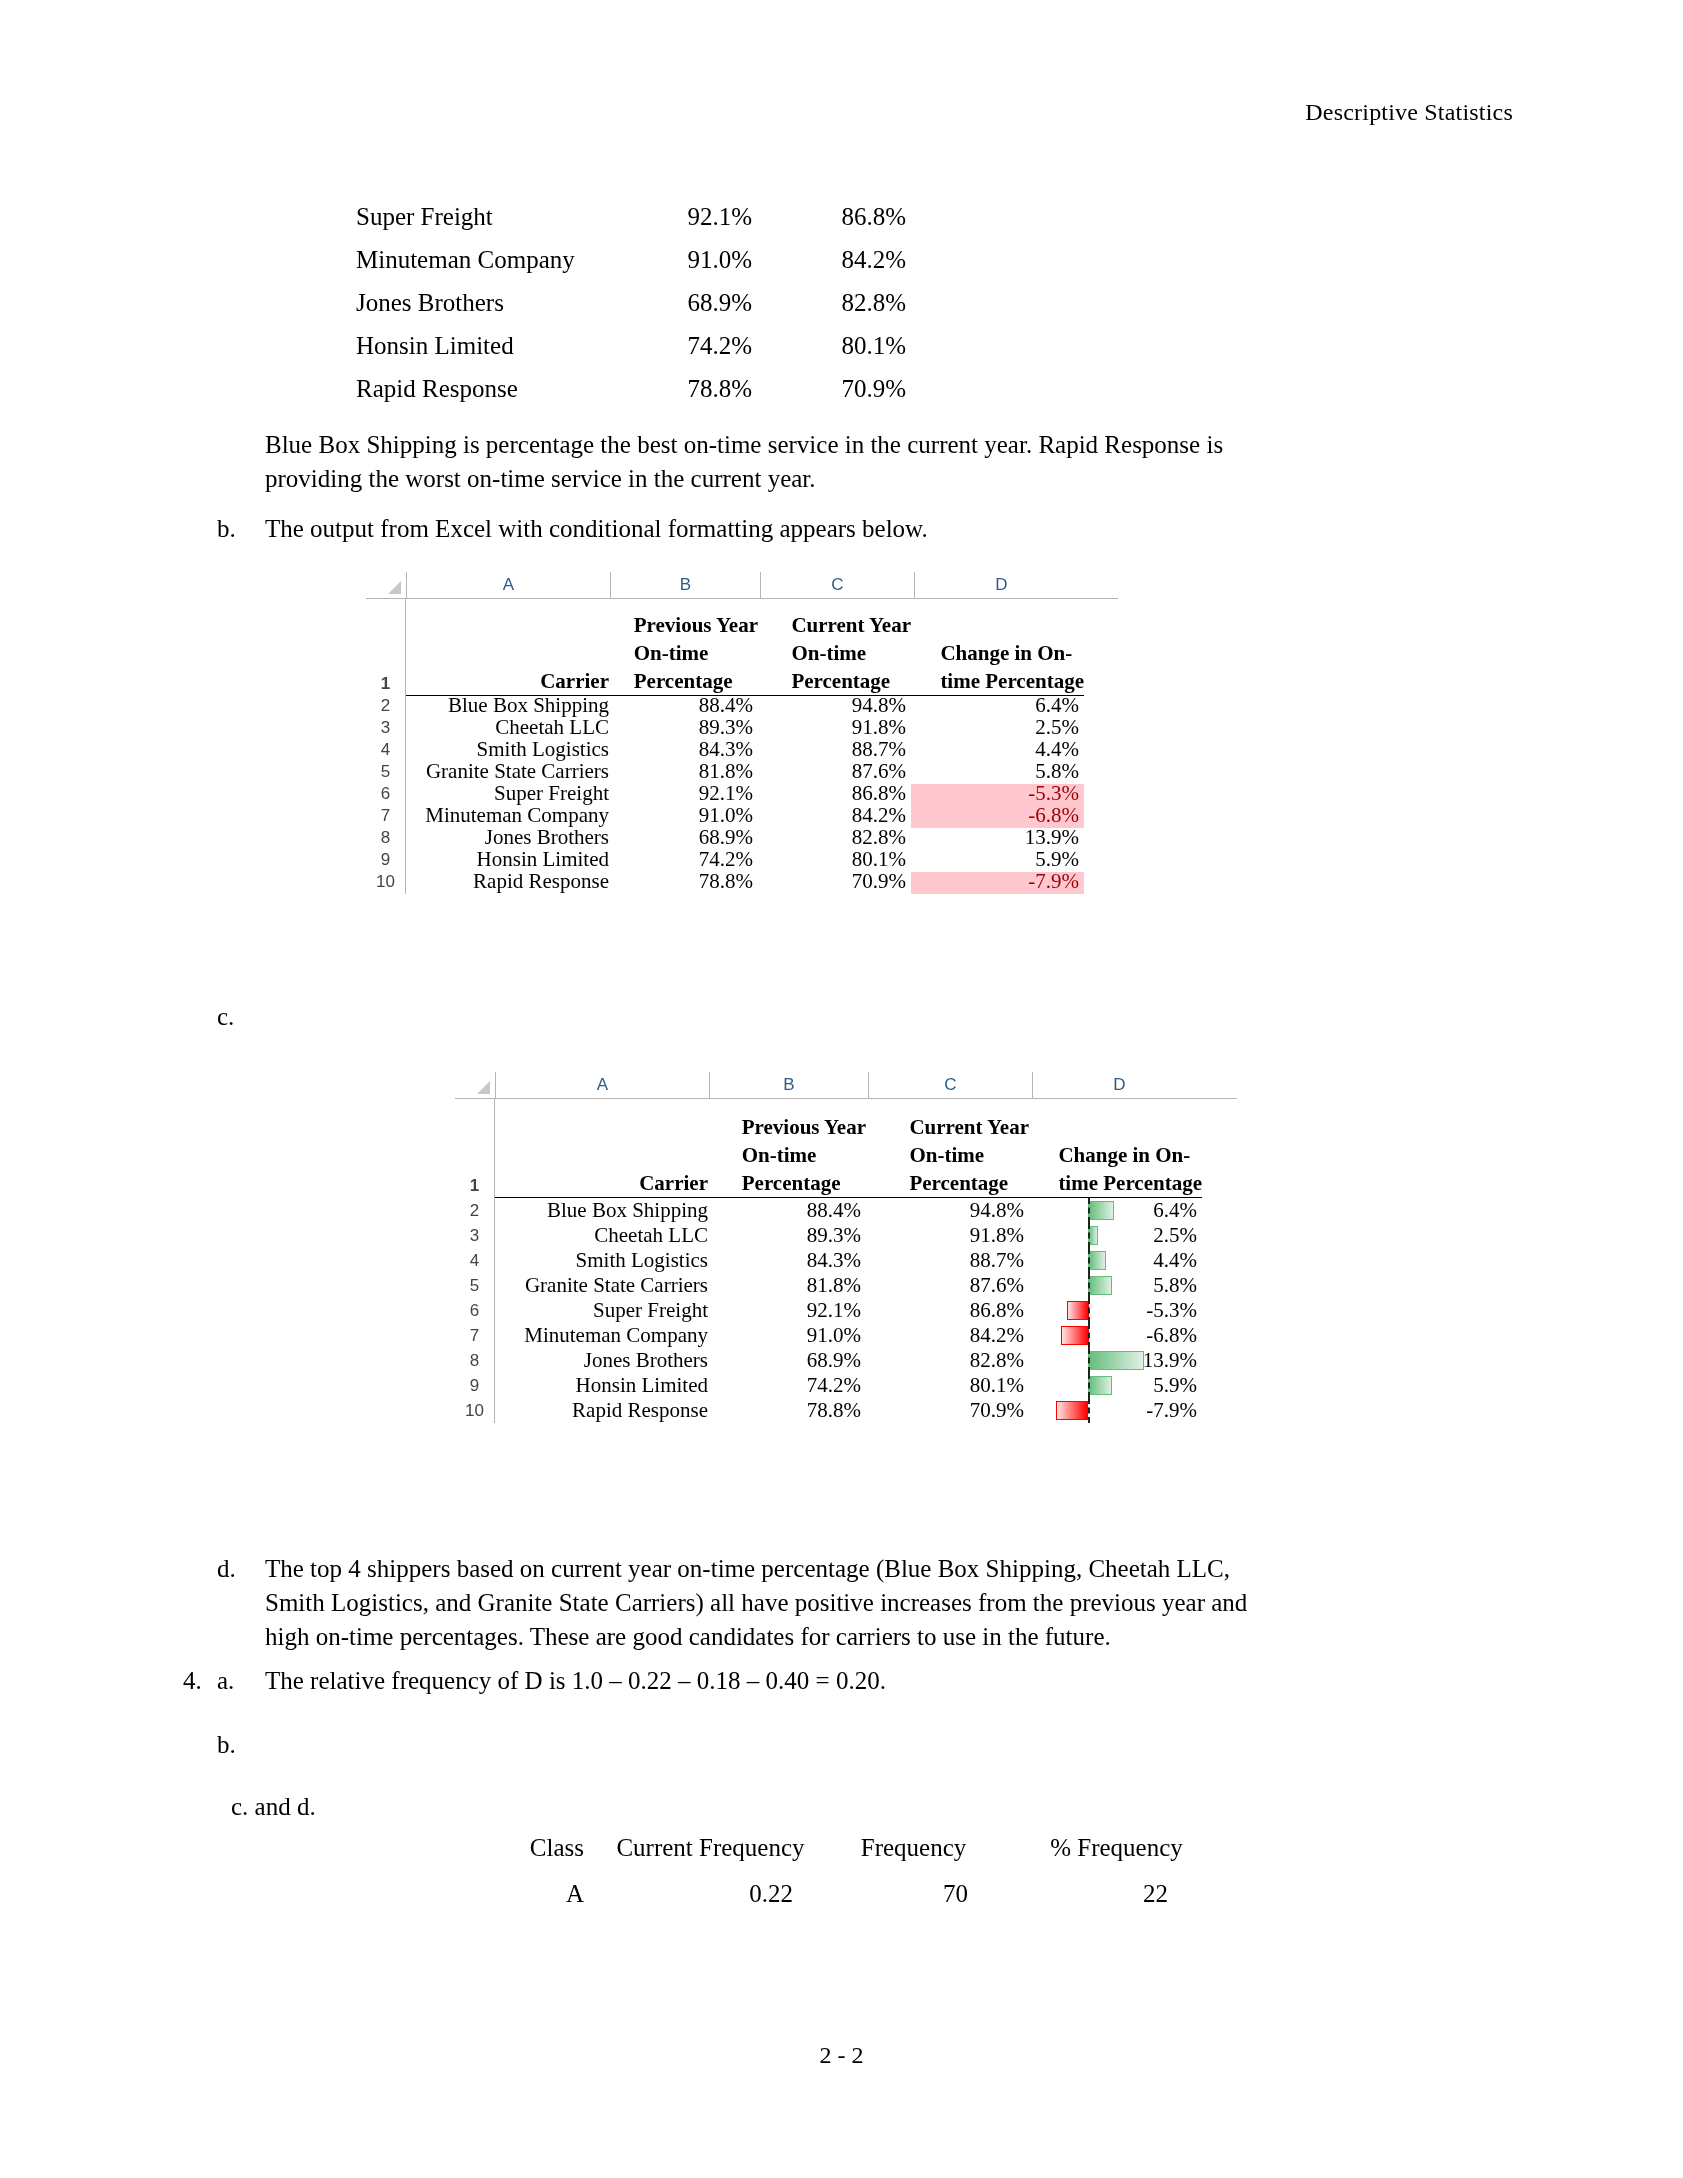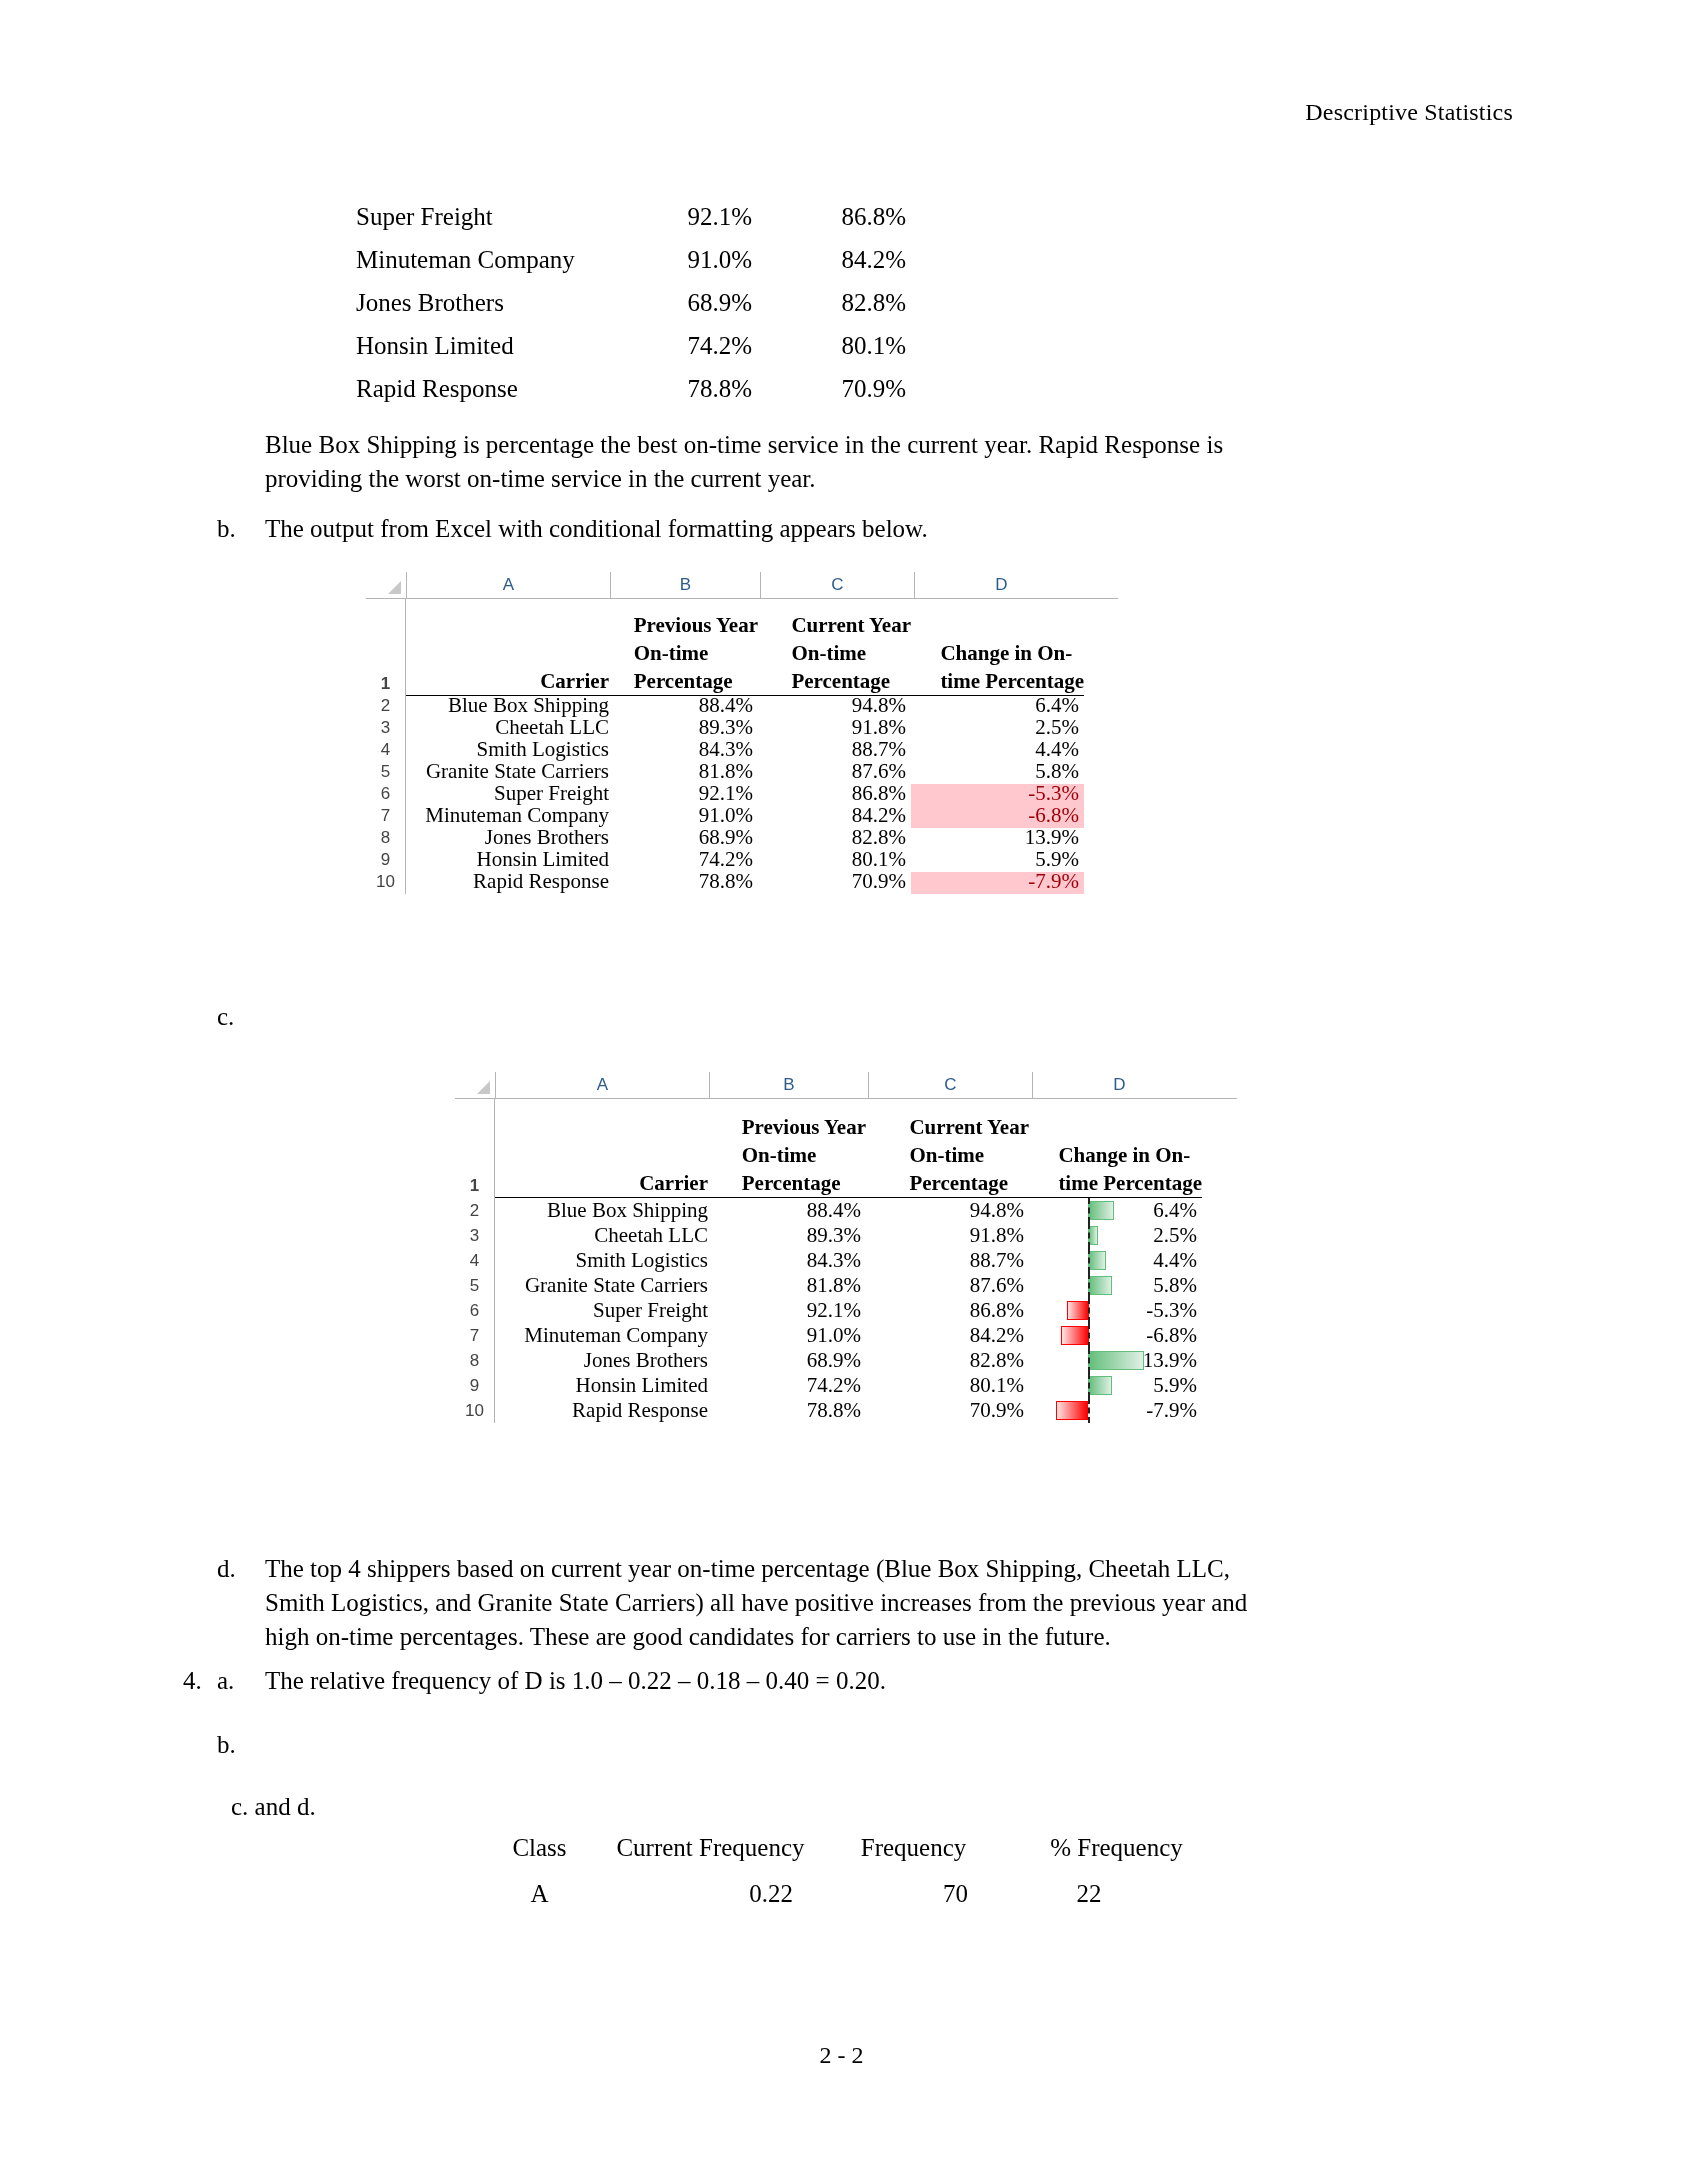--- a/index.html
+++ b/index.html
@@ -185,27 +185,27 @@
   }
 
   
   .freq {
     position: absolute;
     left: 495px;
     top: 1834px;
     font-size: 25px;
   }
   .freq .fr { position: relative; height: 46px; }
-  .freq .c-class { position: absolute; left: 0;   width: 89px;  text-align: center; }
+  .freq .c-class { position: absolute; left: 0;   width: 89px;  text-align: right; }
   .freq .c-rf    { position: absolute; left: 109px; width: 213px; text-align: center; }
   .freq .c-f     { position: absolute; left: 342px; width: 153px; text-align: center; }
   .freq .c-pf    { position: absolute; left: 515px; width: 213px; text-align: center; }
   .freq .body .c-rf { text-align: right; padding-right: 24px; box-sizing: border-box; }
   .freq .body .c-f  { text-align: right; padding-right: 22px; box-sizing: border-box; }
-  .freq .body .c-pf { text-align: center; padding-right: 55px; box-sizing: border-box; }
+  .freq .body .c-pf { text-align: right; padding-right: 55px; box-sizing: border-box; }
 
   
   .footer {
     position: absolute;
     left: 0;
     top: 2042px;
     width: 1683px;
     text-align: center;
     font-size: 24px;
   }

